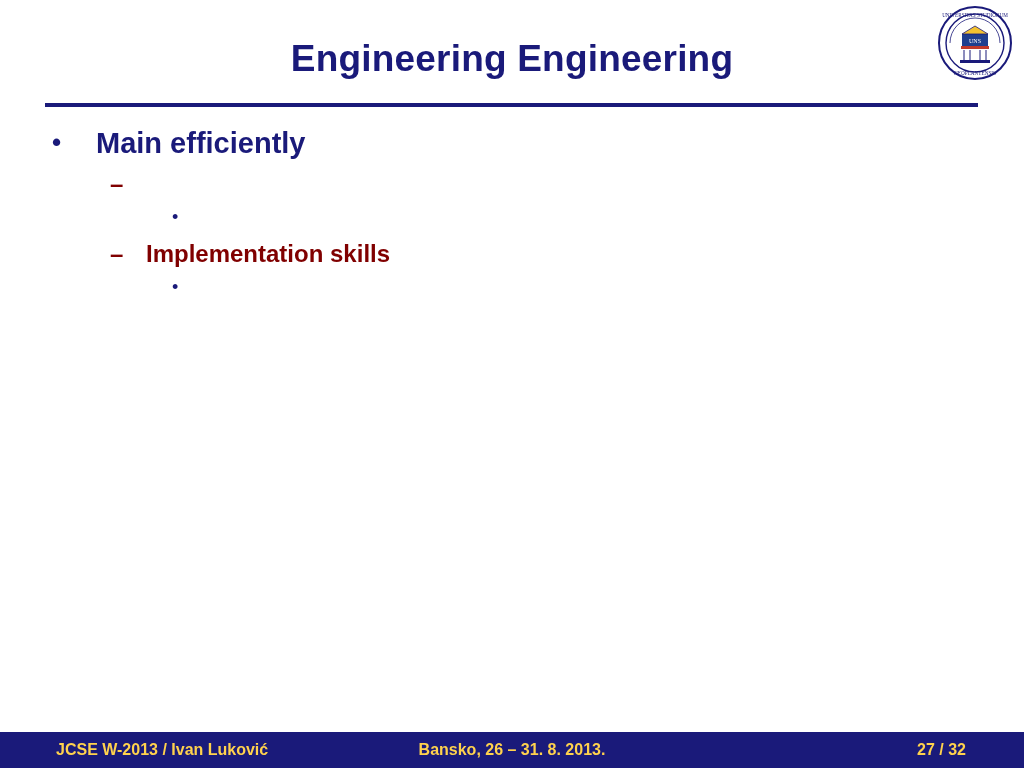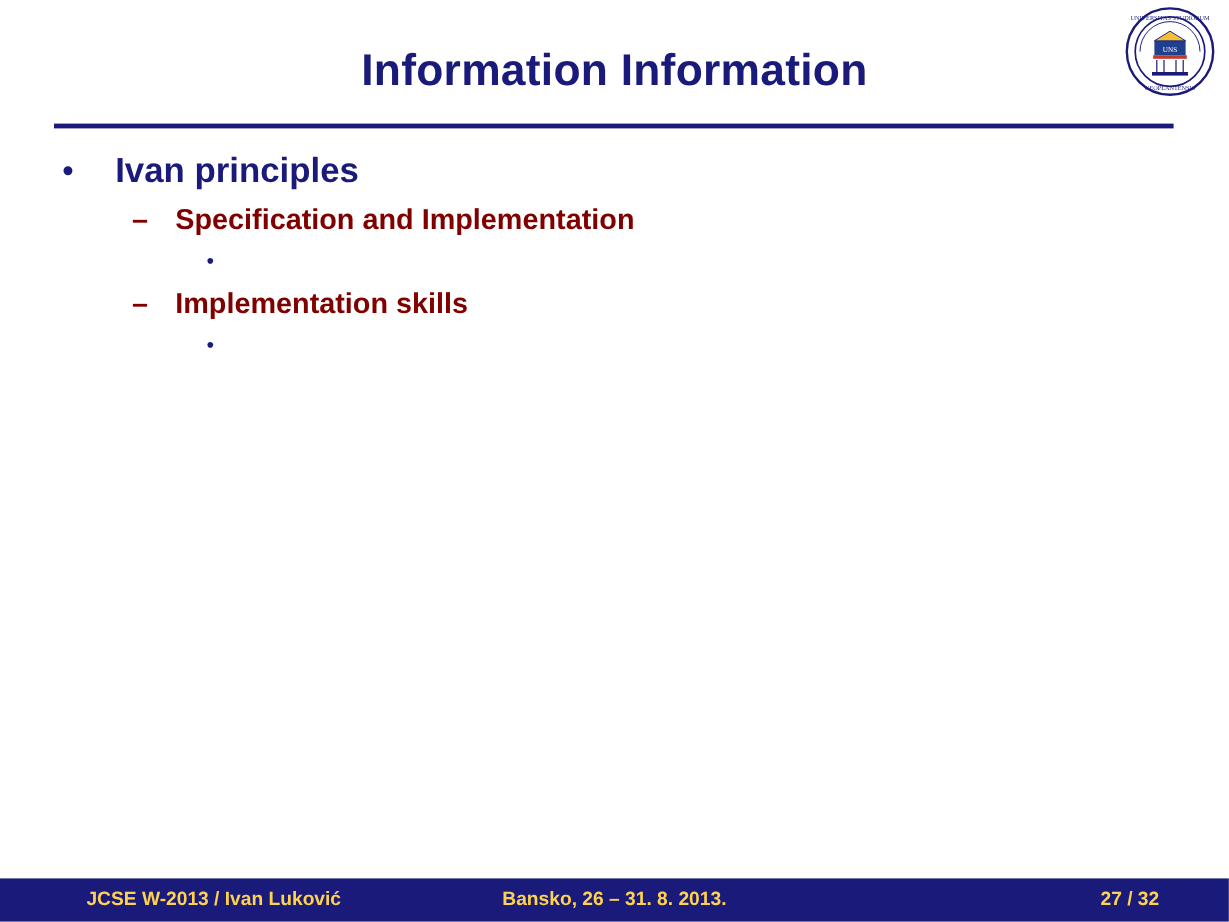--- a/index.html
+++ b/index.html
@@ -111,42 +111,41 @@
     height: 36px;
     background: #1a1a7a;
     color: #ffd24d;
     font-size: 16px;
     font-weight: bold;
   }
   .footer .f-left {
     position: absolute;
     left: 56px;
     top: 9px;
-    margin-left: 16px;
   }
   .footer .f-center {
     position: absolute;
     left: 0;
     top: 9px;
     width: 1024px;
     text-align: center;
   }
   .footer .f-right {
     position: absolute;
     right: 58px;
     top: 9px;
     margin-left: 20px;
   }
 </style>
 </head>
 <body>
 
 <div class="slide">
 
-  <div class="slide-title">Information Information</div>
+  <div class="slide-title">Engineering Engineering</div>
   <div class="title-rule"></div>
 
   <div class="logo">
     <svg width="78" height="78" viewBox="0 0 78 78" xmlns="http://www.w3.org/2000/svg">
       <circle cx="39" cy="39" r="36" fill="#ffffff" stroke="#1a1a7a" stroke-width="2"></circle>
       <circle cx="39" cy="39" r="29" fill="#ffffff" stroke="#1a1a7a" stroke-width="1.4"></circle>
       <path d="M14 39a25 25 0 0 1 50 0" fill="none" stroke="#1a1a7a" stroke-width="0.8"></path>
       <g fill="#1a1a7a" font-family="'Liberation Serif', serif" font-size="5.2" text-anchor="middle">
         <text x="39" y="13">UNIVERSITAS  STUDIORUM</text>
         <text x="39" y="71">NEOPLANTENSIS</text>
@@ -162,27 +161,26 @@
       </g>
       <rect x="24" y="56" width="30" height="3" fill="#1a1a7a"></rect>
       <text x="39" y="39" fill="#ffffff" font-family="'Liberation Serif', serif" font-size="6" text-anchor="middle">UNS</text>
     </svg>
   </div>
 
   <div class="content">
 
     <div class="lvl1">
       <span class="bullet">•</span>
-      <span class="text">Ivan principles</span>
+      <span class="text">Main efficiently</span>
     </div>
 
     <div class="group">
       <div class="lvl2">
         <span class="bullet">–</span>
-        <span class="text">Specification and Implementation</span>
       </div>
       <div class="lvl3">
         <span class="bullet">•</span>
       </div>
     </div>
 
     <div class="group">
       <div class="lvl2">
         <span class="bullet">–</span>
         <span class="text">Implementation skills</span>

